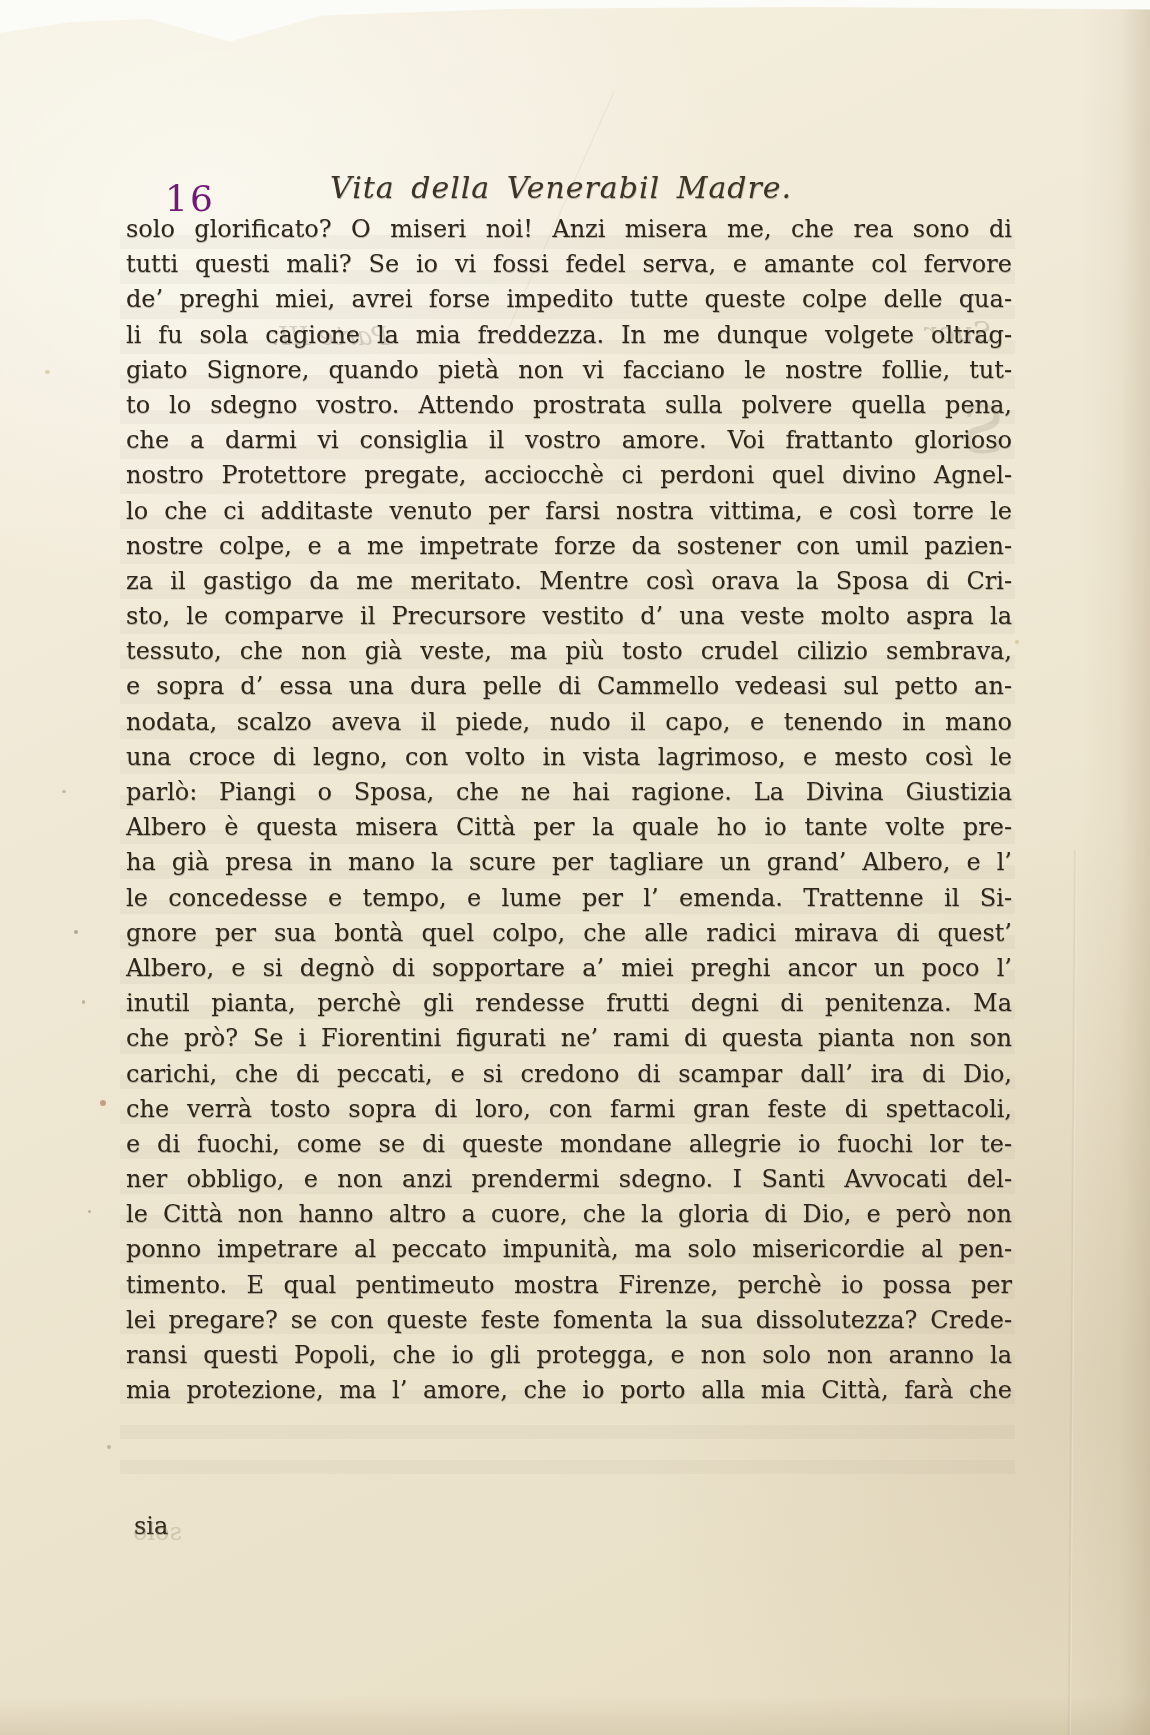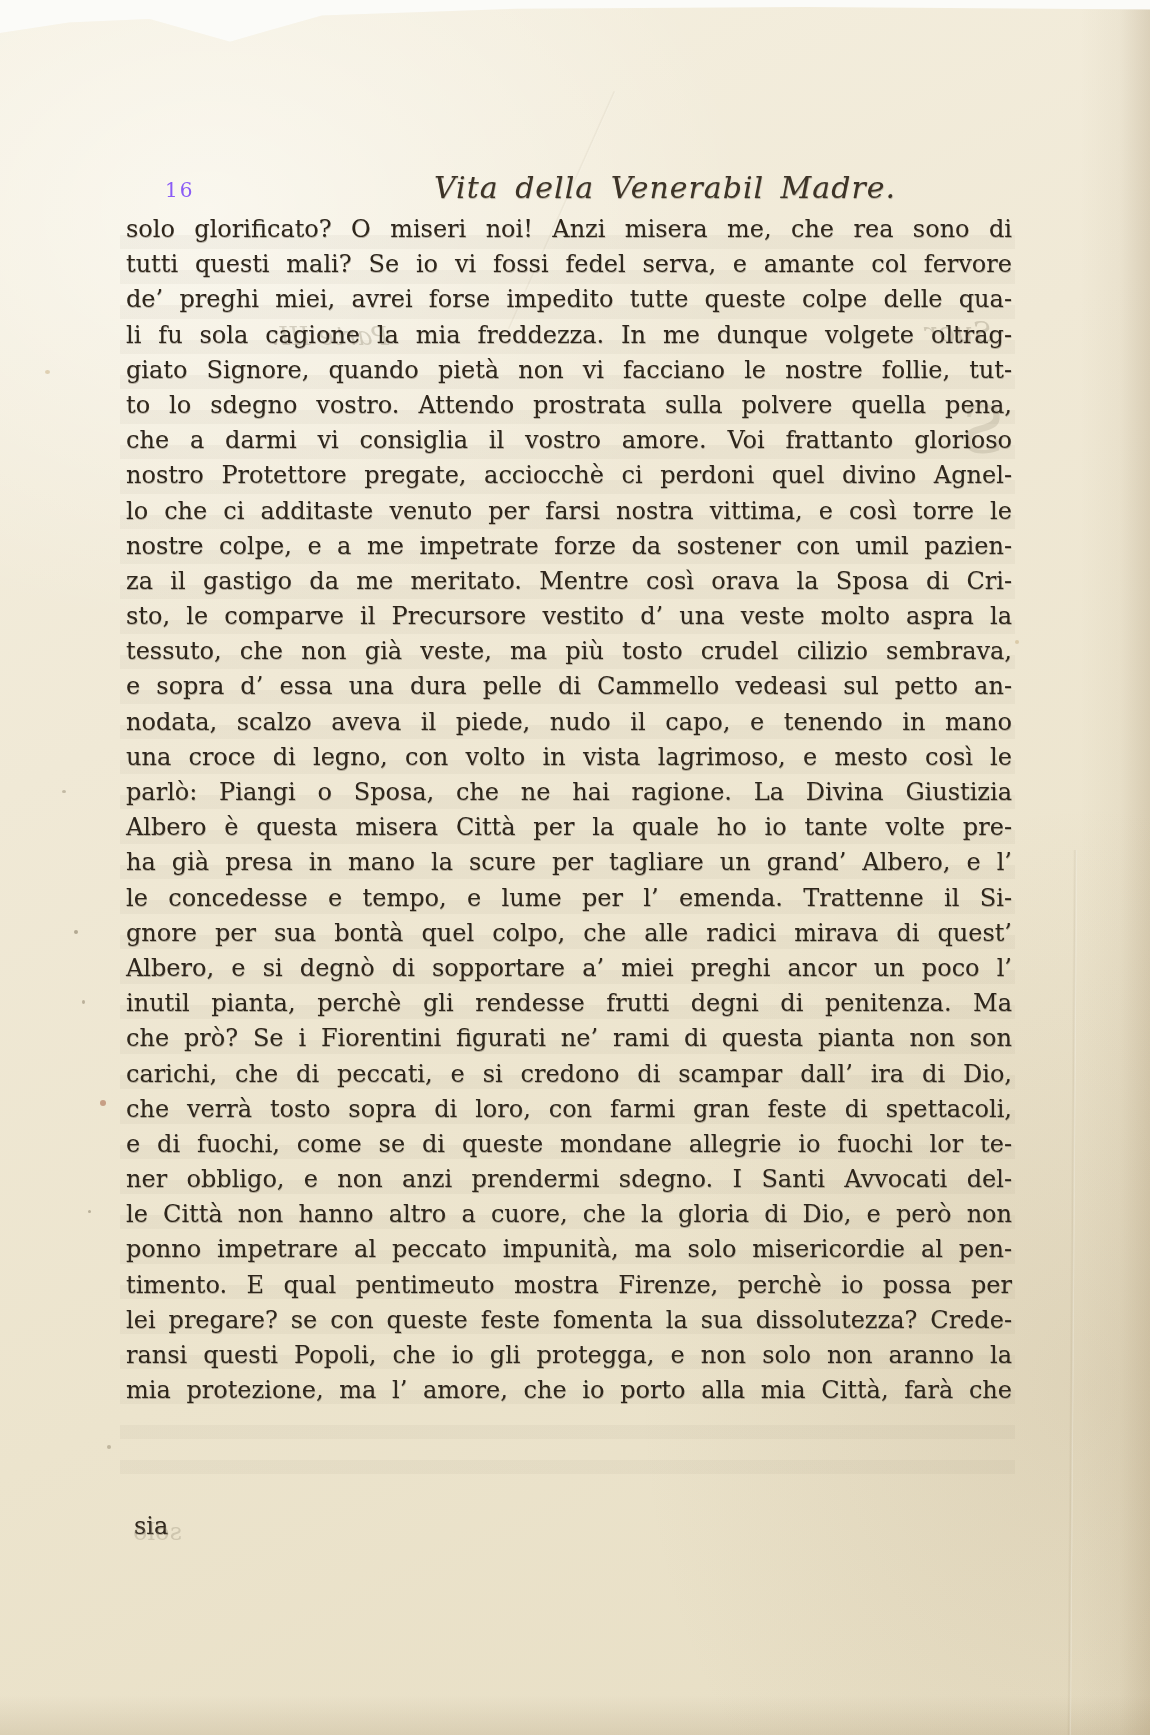--- a/index.html
+++ b/index.html
@@ -35,25 +35,25 @@
   .ghost-bands{
     position:absolute;left:120px;top:225px;width:895px;height:1270px;
     background:repeating-linear-gradient(0deg,
       rgba(115,104,82,0) 0px, rgba(115,104,82,0) 21px,
       rgba(115,104,82,.055) 21px, rgba(115,104,82,.055) 35px);
     pointer-events:none;
   }
   .header-row{position:absolute;left:0;top:158px;width:1150px;height:52px;}
   .page-number{
     position:absolute;left:165px;top:20px;
-    font-size:20px;color:#8b5cf6;letter-spacing:2px;
+    font-size:36px;color:#701a75;letter-spacing:2px;
   }
   .running-title{
     position:absolute;left:330px;top:12px;width:670px;
-    text-align:center;font-style:italic;font-size:30px;color:#3c3327;
+    font-style:italic;font-size:30px;color:#3c3327;
     letter-spacing:1px;word-spacing:6px;
     text-shadow:.4px .5px .7px rgba(60,48,34,.35);
   }
   .ghost{
     position:absolute;color:#857c66;transform:scaleX(-1);
     font-style:italic;opacity:.30;filter:blur(.6px);
   }
   .ghost-parte{left:245px;top:163px;font-size:26px;width:170px;text-align:center;}
   .ghost-suor{left:925px;top:158px;font-size:28px;}
   .ghost-capital{left:960px;top:392px;font-size:66px;font-style:normal;opacity:.20;}

